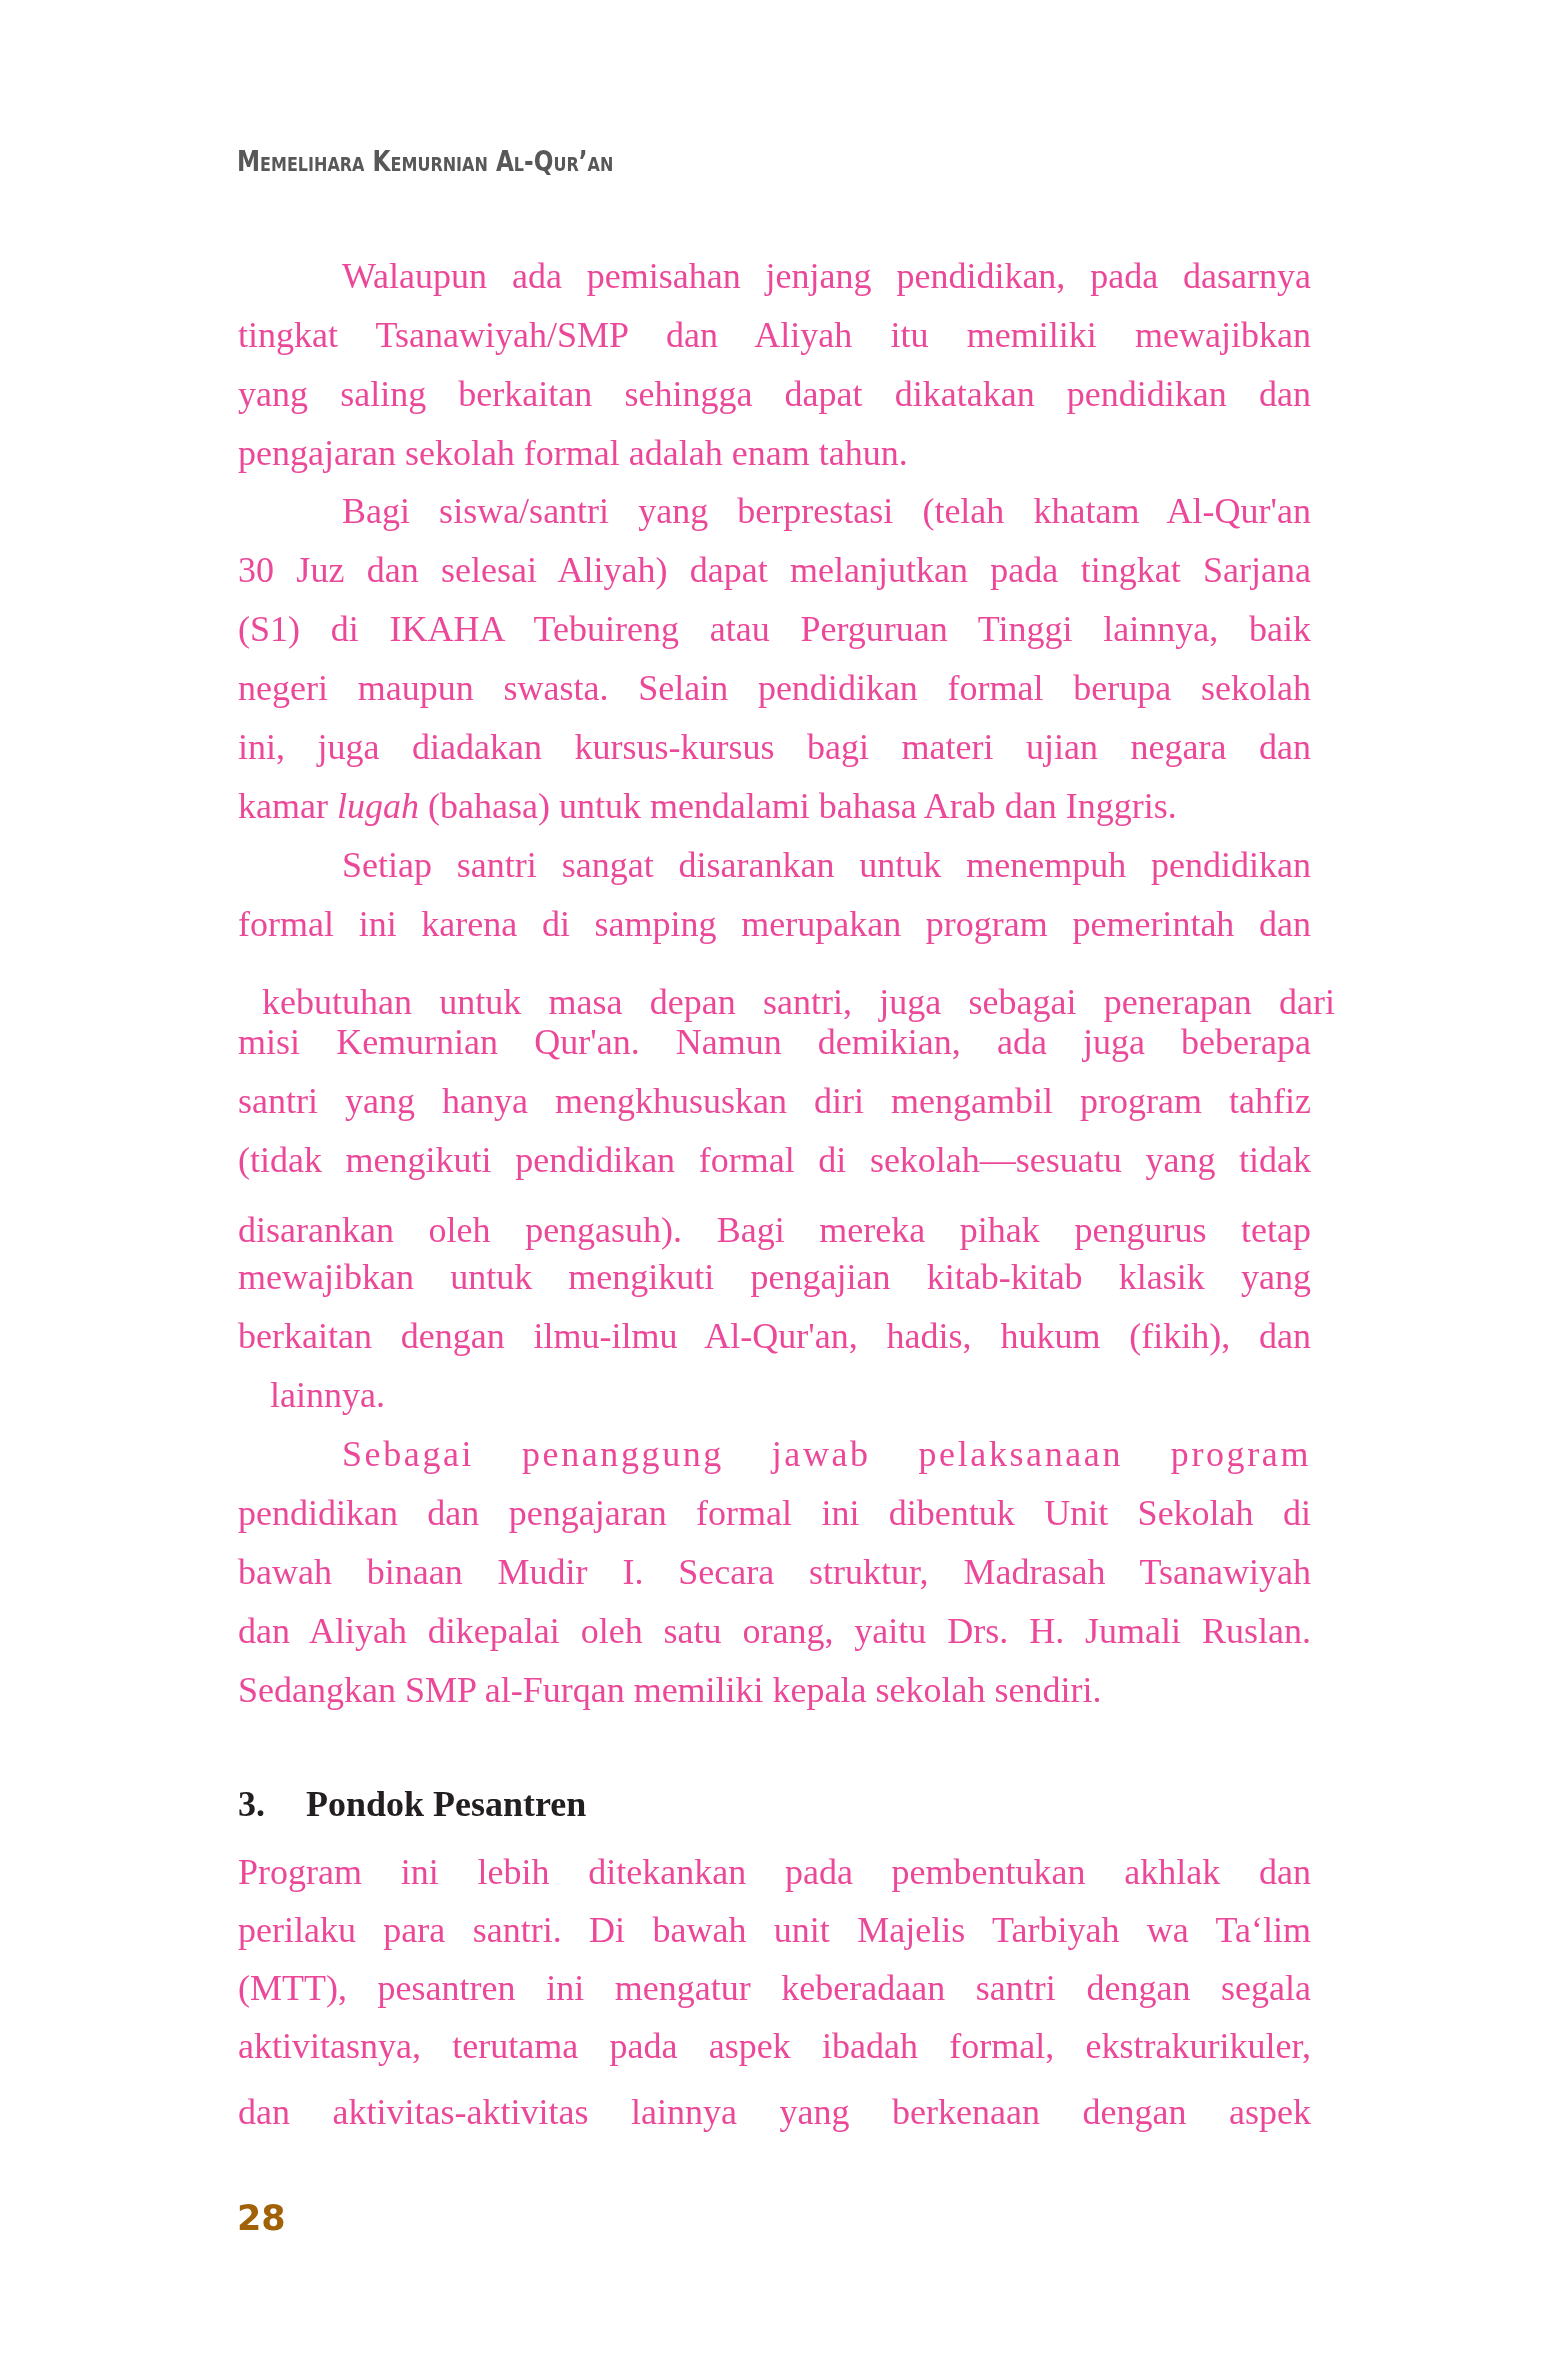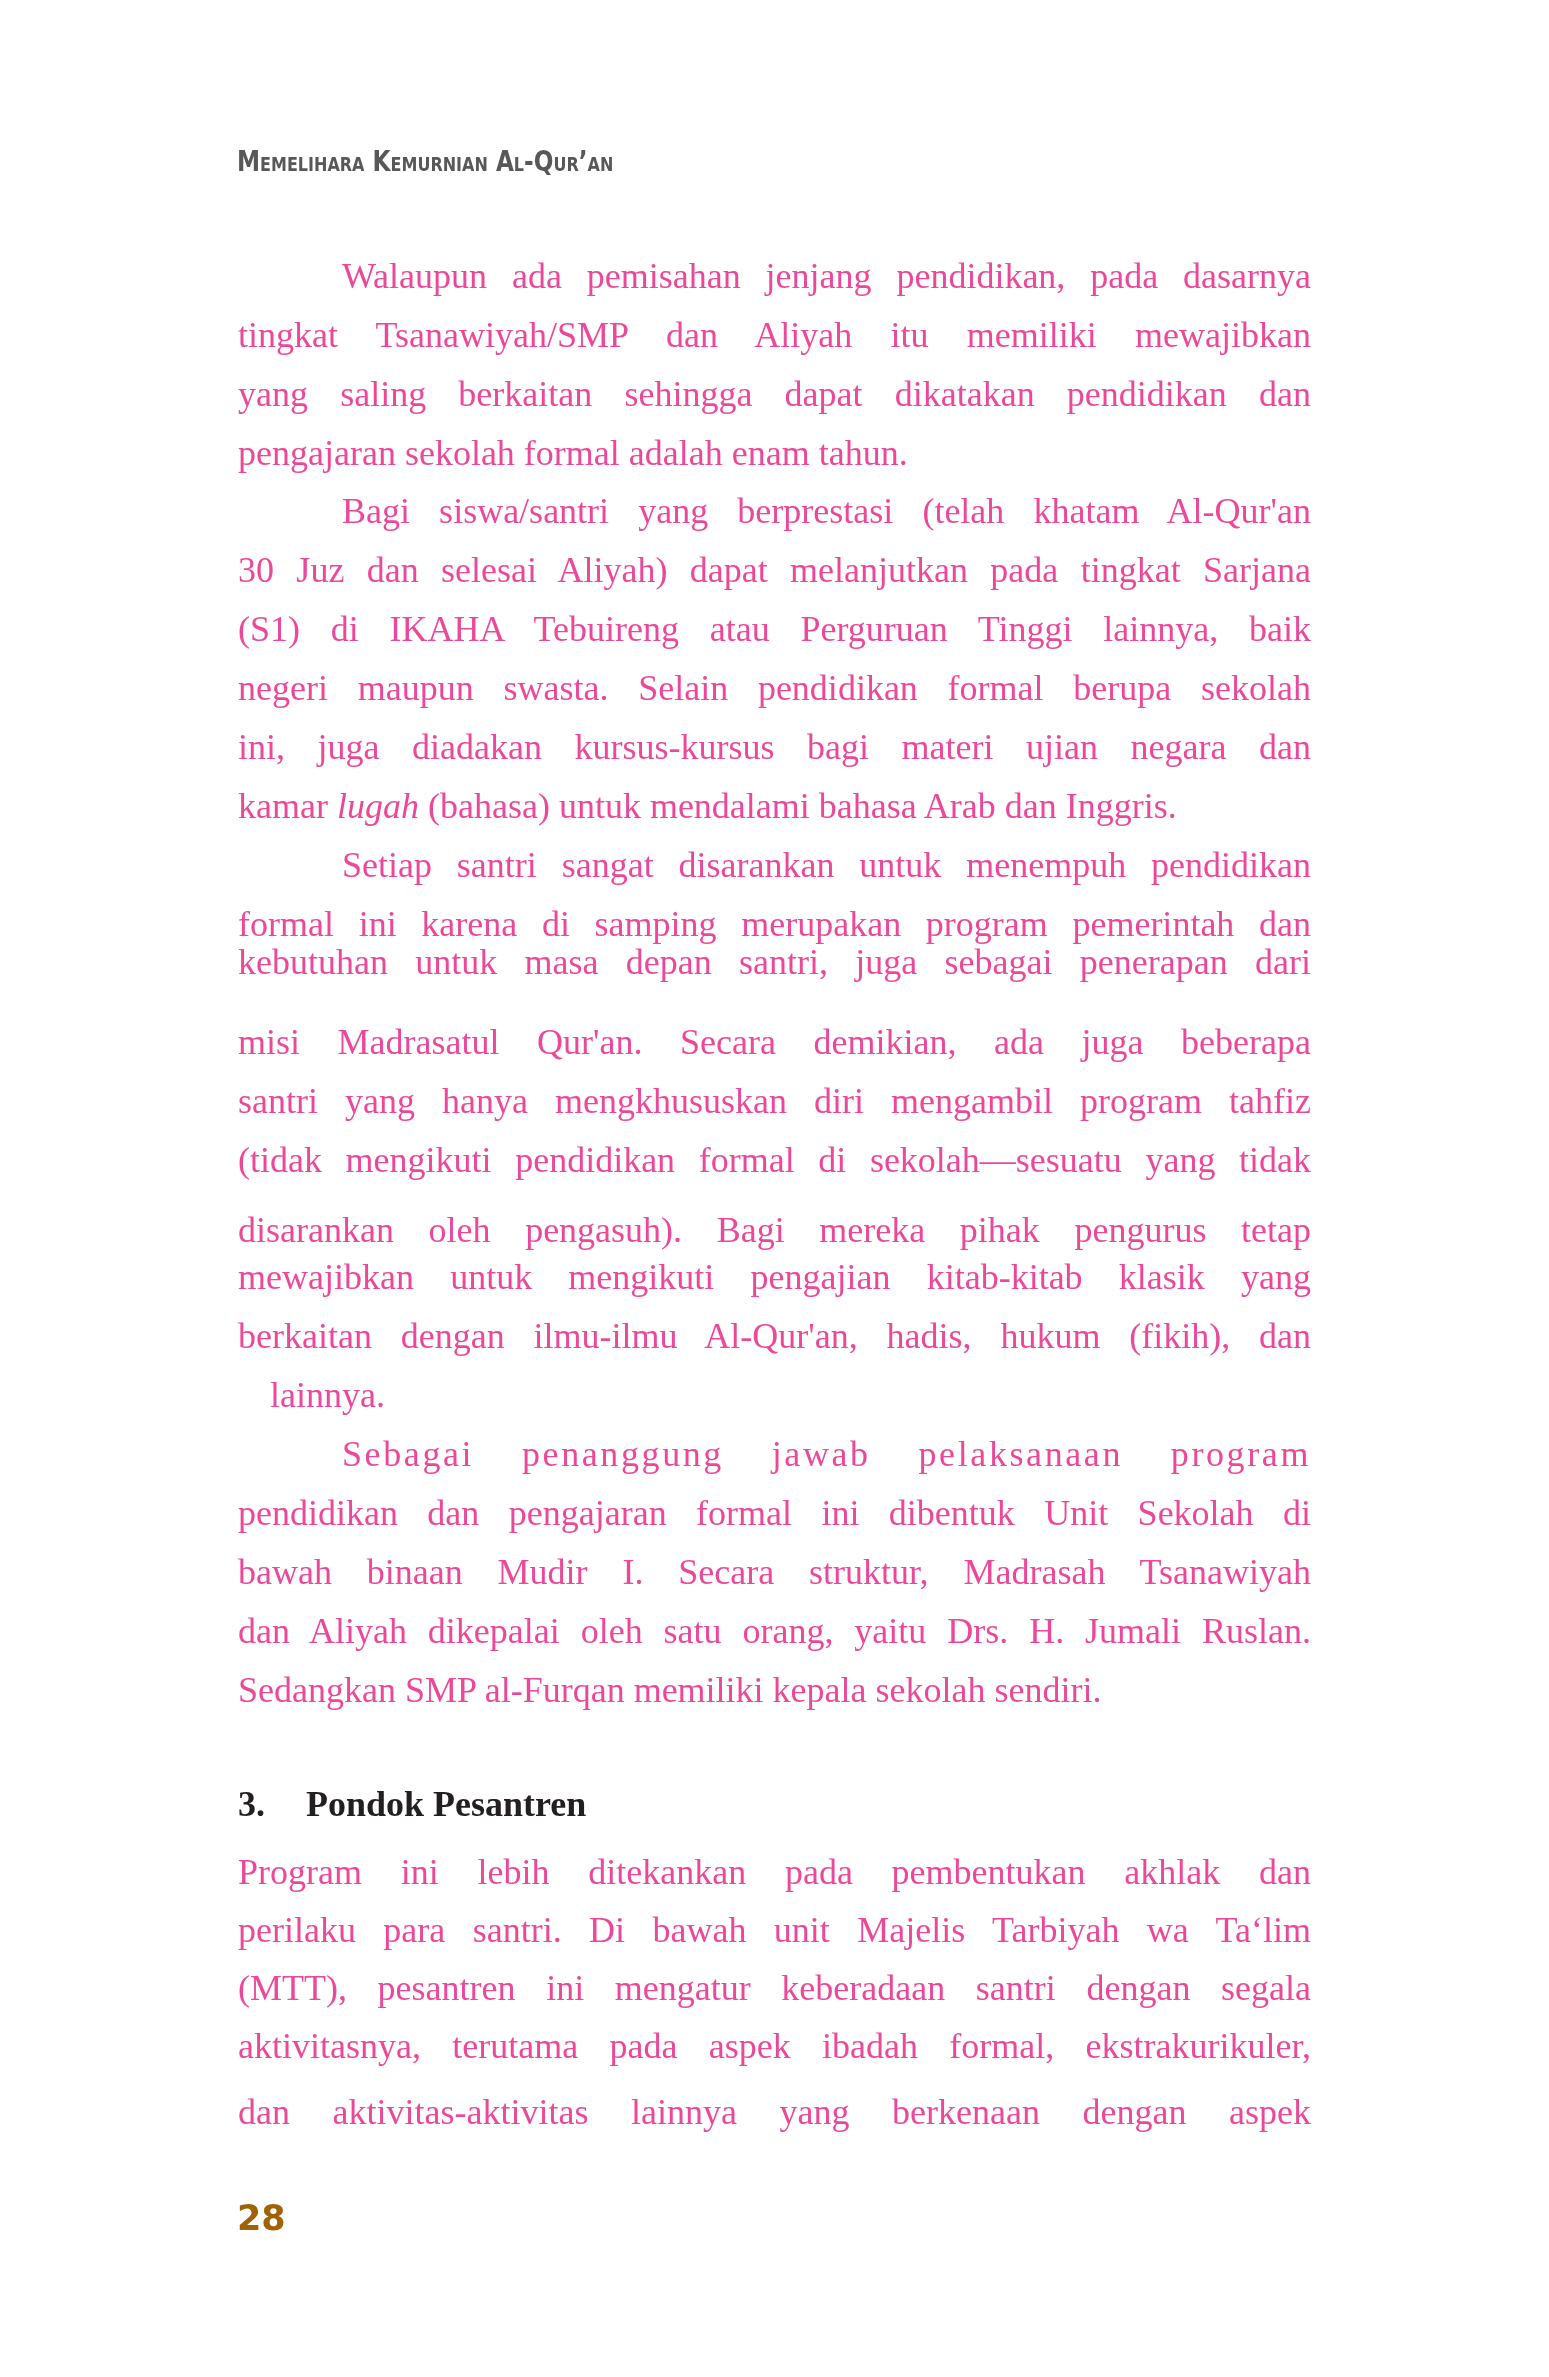--- a/index.html
+++ b/index.html
@@ -47,22 +47,22 @@
       <div class="line" style="top: 372px;">yang saling berkaitan sehingga dapat dikatakan pendidikan dan</div>
       <div class="line last" style="top: 431px;">pengajaran sekolah formal adalah enam tahun.</div>
       <div class="line indent" style="top: 489px;">Bagi siswa/santri yang berprestasi (telah khatam Al-Qur'an</div>
       <div class="line" style="top: 548px;">30 Juz dan selesai Aliyah) dapat melanjutkan pada tingkat Sarjana</div>
       <div class="line" style="top: 607px;">(S1) di IKAHA Tebuireng atau Perguruan Tinggi lainnya, baik</div>
       <div class="line" style="top: 666px;">negeri maupun swasta. Selain pendidikan formal berupa sekolah</div>
       <div class="line" style="top: 725px;">ini, juga diadakan kursus-kursus bagi materi ujian negara dan</div>
       <div class="line last" style="top: 784px; white-space: pre;"><span>kamar </span><i>lugah</i><span> (bahasa) untuk mendalami bahasa Arab dan Inggris.</span></div>
       <div class="line indent" style="top: 843px;">Setiap santri sangat disarankan untuk menempuh pendidikan</div>
       <div class="line" style="top: 902px;">formal ini karena di samping merupakan program pemerintah dan</div>
-      <div class="line" style="top: 940px;">kebutuhan untuk masa depan santri, juga sebagai penerapan dari</div>
-      <div class="line" style="top: 1020px;">misi Madrasatul Qur'an. Secara demikian, ada juga beberapa</div>
+      <div class="line" style="top: 980px; margin-left: 24px;">kebutuhan untuk masa depan santri, juga sebagai penerapan dari</div>
+      <div class="line" style="top: 1020px;">misi Kemurnian Qur'an. Namun demikian, ada juga beberapa</div>
       <div class="line" style="top: 1079px;">santri yang hanya mengkhususkan diri mengambil program tahfiz</div>
       <div class="line" style="top: 1138px;">(tidak mengikuti pendidikan formal di sekolah—sesuatu yang tidak</div>
       <div class="line" style="top: 1208px;">disarankan oleh pengasuh). Bagi mereka pihak pengurus tetap</div>
       <div class="line" style="top: 1255px;">mewajibkan untuk mengikuti pengajian kitab-kitab klasik yang</div>
       <div class="line" style="top: 1314px;">berkaitan dengan ilmu-ilmu Al-Qur'an, hadis, hukum (fikih), dan</div>
       <div class="line last" style="top: 1373px; margin-left: 32px;">lainnya.</div>
       <div class="line indent spaced" style="top: 1432px;">Sebagai penanggung jawab pelaksanaan program</div>
       <div class="line" style="top: 1491px;">pendidikan dan pengajaran formal ini dibentuk Unit Sekolah di</div>
       <div class="line" style="top: 1550px;">bawah binaan Mudir I. Secara struktur, Madrasah Tsanawiyah</div>
       <div class="line" style="top: 1609px;">dan Aliyah dikepalai oleh satu orang, yaitu Drs. H. Jumali Ruslan.</div>

